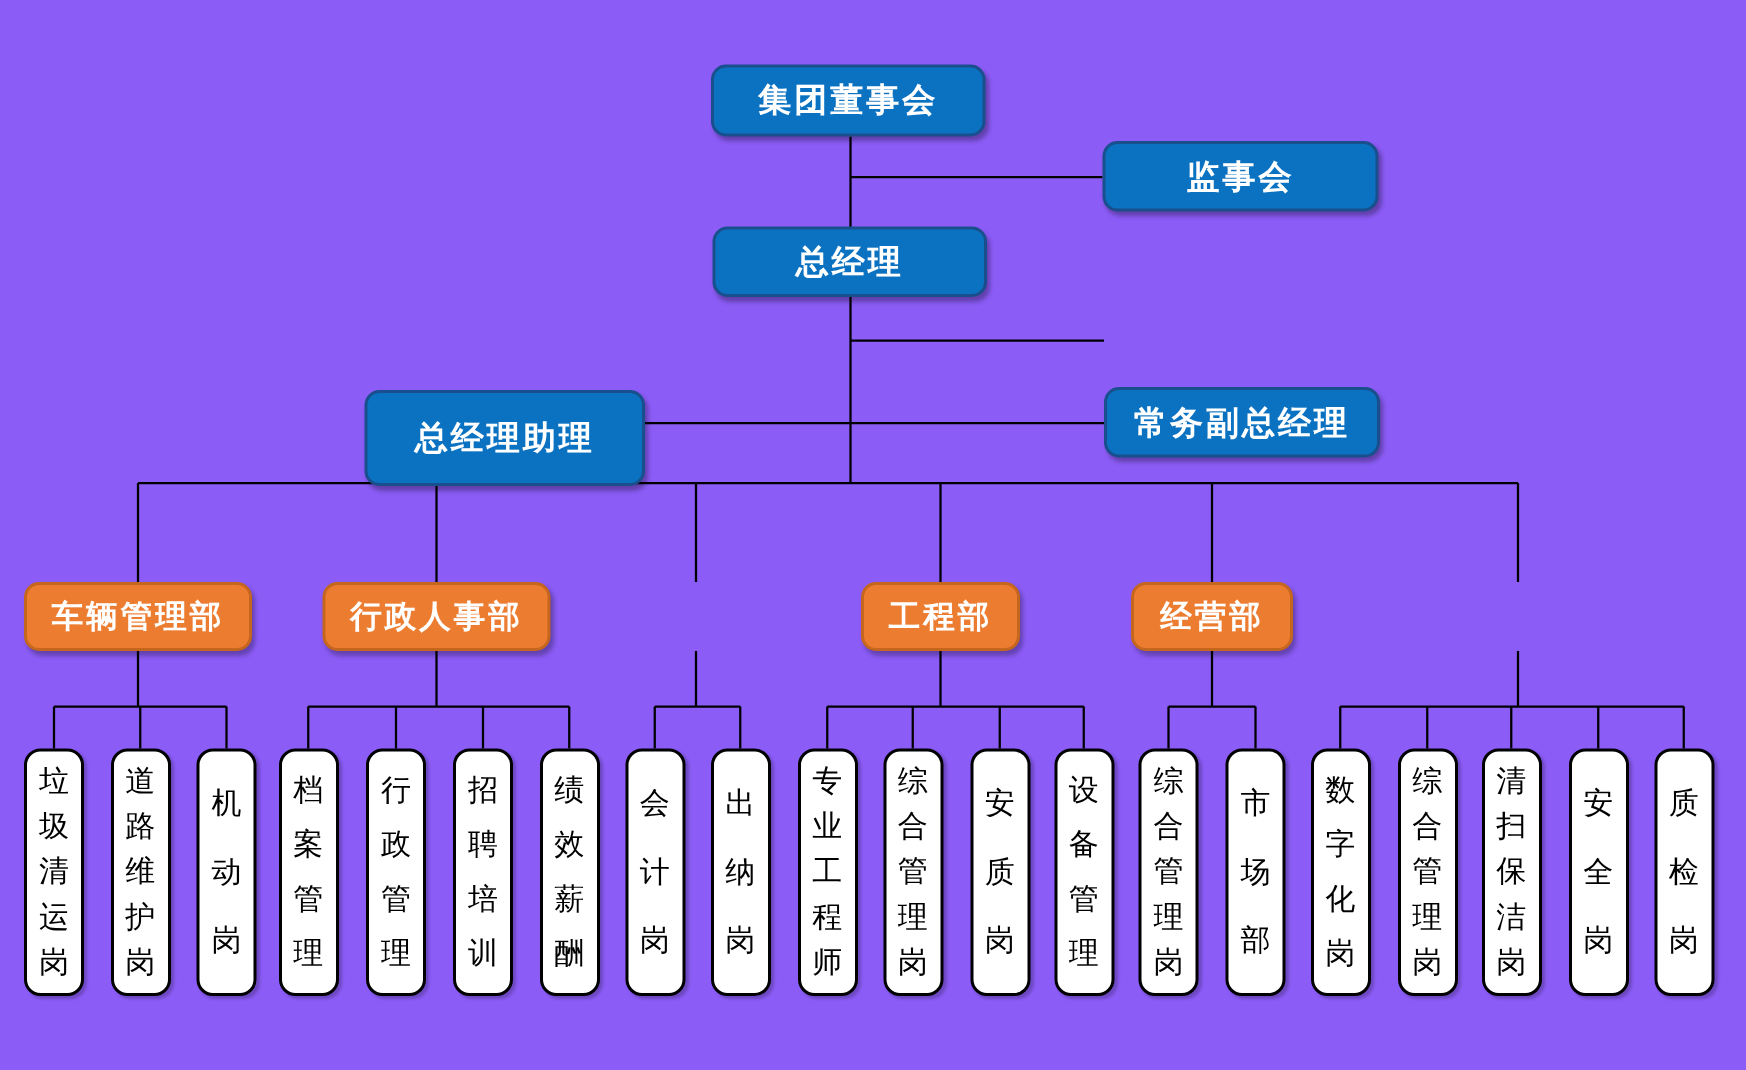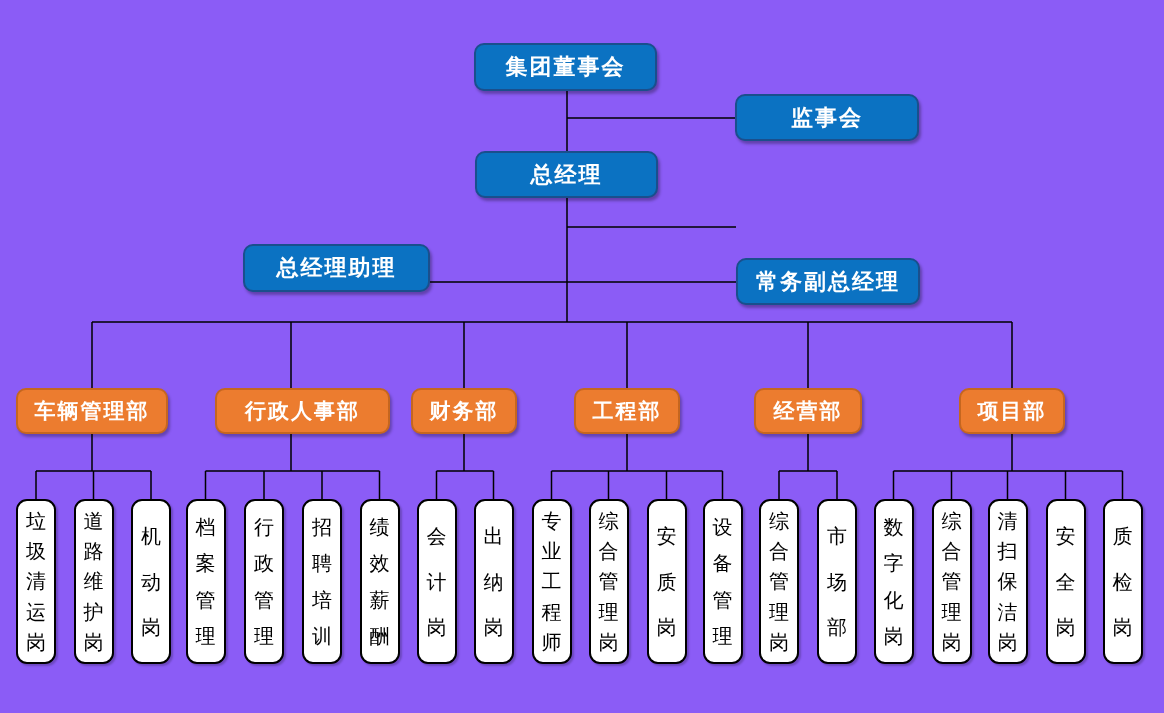--- a/index.html
+++ b/index.html
@@ -64,24 +64,24 @@
     font-size: 20px;
     font-weight: 500;
     color: #000000;
     line-height: 1;
   }
   
   .n-board       { left: 474px; top: 43px;  width: 183px; height: 48px; }
   .n-supervisory { left: 735px; top: 94px;  width: 184px; height: 47px; }
   .n-gm          { left: 475px; top: 151px; width: 183px; height: 47px; }
   .n-exec        { left: 736px; top: 203px; width: 184px; height: 47px; }
-  .n-assistant   { left: 243px; top: 244px; width: 187px; height: 48px; }
+  .n-assistant   { left: 243px; top: 260px; width: 187px; height: 64px; }
   .n-projdep     { left: 736px; top: 258px; width: 184px; height: 47px; }
   .d0 { left: 16px;  top: 388px; width: 152px; height: 46px; }
-  .d1 { left: 215px; top: 388px; width: 175px; height: 46px; }
+  .d1 { left: 215px; top: 388px; width: 152px; height: 46px; }
   .d2 { left: 411px; top: 388px; width: 106px; height: 46px; }
   .d3 { left: 574px; top: 388px; width: 106px; height: 46px; }
   .d4 { left: 754px; top: 388px; width: 108px; height: 46px; }
   .d5 { left: 959px; top: 388px; width: 106px; height: 46px; }
   .p0  { left: 16px;     } .p1  { left: 73.5px;  } .p2  { left: 131px;   }
   .p3  { left: 185.5px;  } .p4  { left: 244px;   } .p5  { left: 302px;   }
   .p6  { left: 359.5px;  } .p7  { left: 416.5px; } .p8  { left: 473.5px; }
   .p9  { left: 531.5px;  } .p10 { left: 588.5px; } .p11 { left: 646.5px; }
   .p12 { left: 702.5px;  } .p13 { left: 759px;   } .p14 { left: 817px;   }
   .p15 { left: 873.5px;  } .p16 { left: 931.5px; } .p17 { left: 987.5px; }
@@ -110,24 +110,22 @@
   </svg>
 
   <div class="node blue n-board">集团董事会</div>
   <div class="node blue n-supervisory">监事会</div>
   <div class="node blue n-gm">总经理</div>
   <div class="node blue n-assistant">总经理助理</div>
   <div class="node blue n-projdep">常务副总经理</div>
 
   <div class="node orange d0">车辆管理部</div>
   <div class="node orange d1">行政人事部</div>
-  <div class="node orange d2">财务部</div>
   <div class="node orange d3">工程部</div>
   <div class="node orange d4">经营部</div>
-  <div class="node orange d5">项目部</div>
 
   <div class="vbox p0">
       <div class="vlabel">
         <span>垃</span>
         <span>圾</span>
         <span>清</span>
         <span>运</span>
         <span>岗</span>
       </div>
     </div>

